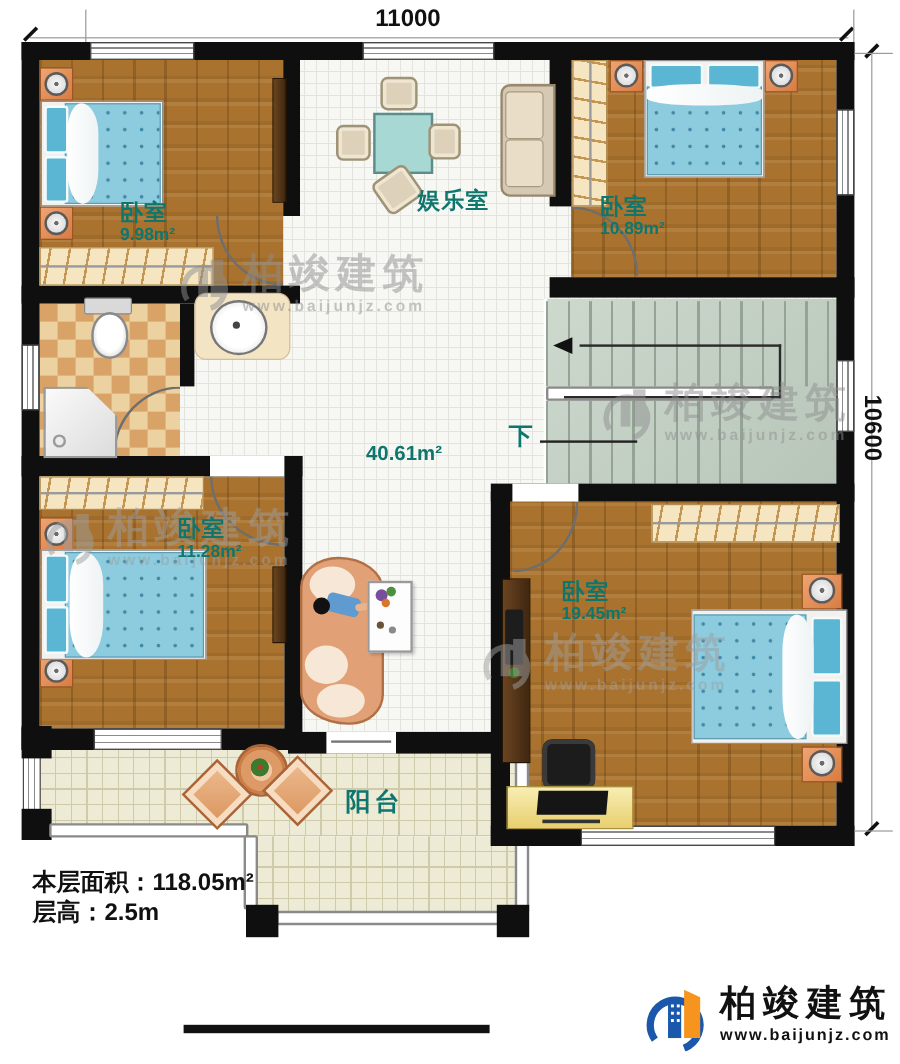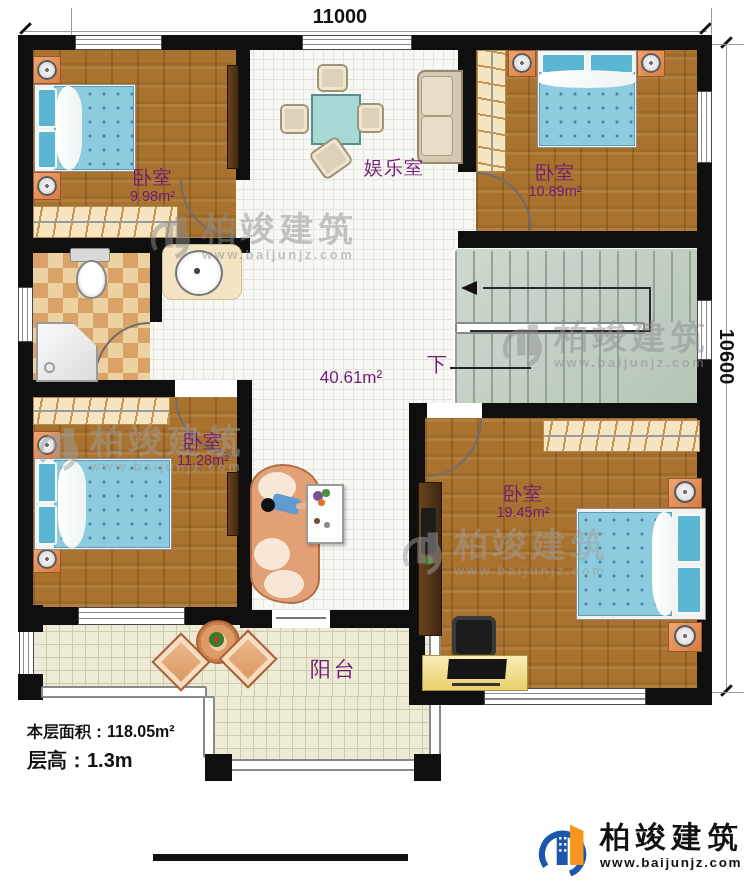--- a/index.html
+++ b/index.html
@@ -20,21 +20,21 @@
         #a9722e;}
   .checker{position:absolute;background:repeating-conic-gradient(#ecd2a0 0% 25%,#d9a368 25% 50%);background-size:30px 30px;}
   .btile{position:absolute;background:
         repeating-linear-gradient(0deg,#cfcbaa 0 1px,transparent 1px 13px),
         repeating-linear-gradient(90deg,#cfcbaa 0 1px,transparent 1px 13px),#edead5;}
   .stairzone{position:absolute;background:linear-gradient(135deg,#ced9ce,#b7c5b9);border-left:3px solid #fff;}
   .treads{position:absolute;background:repeating-linear-gradient(90deg,#93a495 0 2px,transparent 2px 18px);}
   .rail{position:absolute;background:#fff;border:2px solid #8a8a8a;box-sizing:border-box;border-radius:2px;}
   .post{position:absolute;background:#0f0f0f;}
   .arc{position:absolute;box-sizing:border-box;}
-  .lbl{position:absolute;color:#701a75;font-weight:normal;text-align:center;white-space:nowrap;line-height:1.08;}
+  .lbl{position:absolute;color:#0f766e;font-weight:bold;white-space:nowrap;line-height:1.08;}
   .lbl .nm{font-size:19px;letter-spacing:1px;}
   .lbl .ar{font-size:14.5px;}
   .nstand{position:absolute;background:linear-gradient(135deg,#efa472,#d77c42);border:1px solid #9c5524;box-sizing:border-box;}
   .lamp{position:absolute;border-radius:50%;border:2px solid #5a5a5a;box-sizing:border-box;
         background:radial-gradient(circle,#6b6b6b 14%,#f2f2f2 18%,#e3e3e3 58%,#cfcfcf 100%);}
   .bedframe{position:absolute;background:#f2f1ee;border:1px solid #8f8f8f;box-sizing:border-box;}
   .quilt{position:absolute;background:radial-gradient(circle,#3f88a8 1.3px,transparent 1.8px) 0 0/14px 14px,#8cccde;border:1px solid #5f9cb2;box-sizing:border-box;}
   .pillow{position:absolute;background:#5bb6d3;border:2px solid #f4fbfd;border-radius:3px;box-sizing:border-box;}
   .fold{position:absolute;background:linear-gradient(90deg,#ffffff,#eef3f4);border-radius:45% 55% 50% 50%/30% 30% 35% 35%;}
   .wardrobe{position:absolute;box-sizing:border-box;border:1px solid #b08c50;background:
@@ -281,22 +281,22 @@
   <div class="dimline" style="left:71px;top:8px;width:1px;height:27px"></div>
   <div class="dimline" style="left:711px;top:8px;width:1px;height:27px"></div>
   <div class="dimlbl" style="left:270px;top:5px;width:140px">11000</div>
   <div class="dimline" style="left:726px;top:44px;width:1px;height:648px"></div>
   <div class="tick" style="left:719px;top:41px"></div>
   <div class="tick" style="left:719px;top:689px"></div>
   <div class="dimline" style="left:712px;top:44px;width:32px;height:1px"></div>
   <div class="dimline" style="left:712px;top:692px;width:32px;height:1px"></div>
   <div class="dimlbl" style="left:686px;top:345px;width:80px;transform:rotate(90deg)">10600</div>
 
-  <div class="abs" style="left:27px;top:722px;font-size:16px;font-weight:bold;color:#111">本层面积：118.05m²</div>
-  <div class="abs" style="left:27px;top:747px;font-size:20px;font-weight:bold;color:#111">层高：1.3m</div>
+  <div class="abs" style="left:27px;top:722px;font-size:20px;font-weight:bold;color:#111">本层面积：118.05m²</div>
+  <div class="abs" style="left:27px;top:747px;font-size:20px;font-weight:bold;color:#111">层高：2.5m</div>
   <div class="abs" style="left:153px;top:854px;width:255px;height:7px;background:#111"></div>
 
   <div class="abs" style="left:536px;top:820px;display:flex;align-items:flex-start;gap:8px">
     <svg width="56" height="56" viewBox="0 0 46 46">
       <path d="M8 38 A17 17 0 1 1 28 44" stroke="#1b57aa" stroke-width="5" fill="none"></path>
       <rect x="17" y="10" width="9" height="27" fill="#1b57aa"></rect>
       <polygon points="28,4 39,9 39,37 28,37" fill="#f7941d"></polygon>
       <rect x="19" y="14" width="2" height="2" fill="#fff"></rect>
         <rect x="23" y="14" width="2" height="2" fill="#fff"></rect>
       <rect x="19" y="19" width="2" height="2" fill="#fff"></rect>

